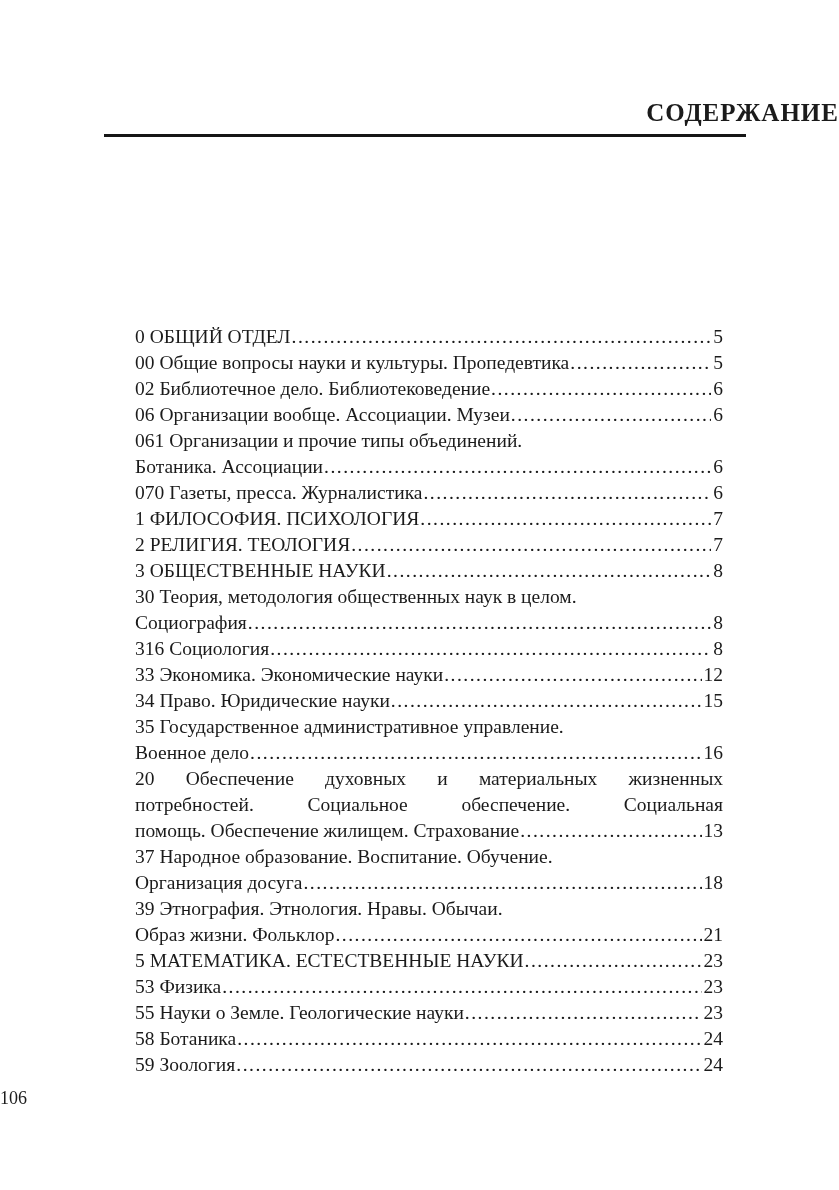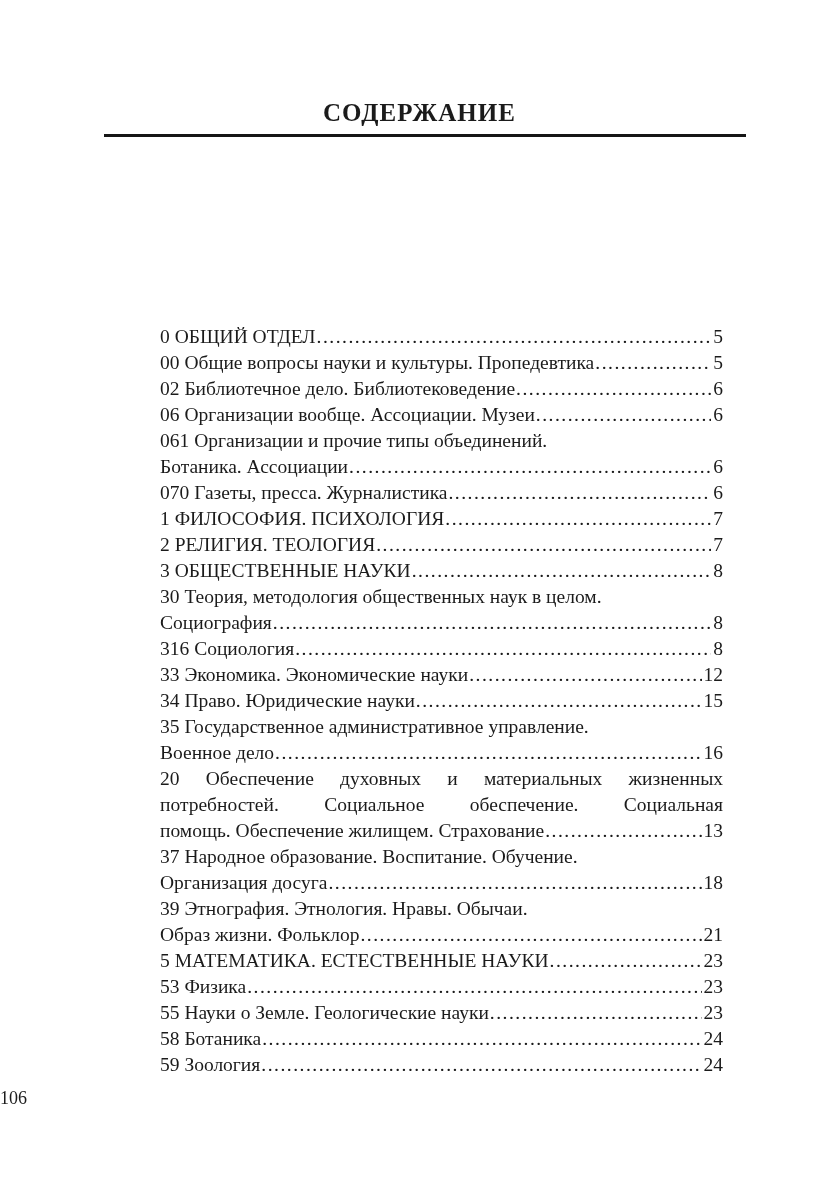--- a/index.html
+++ b/index.html
@@ -12,21 +12,21 @@
       background: #ffffff;
       color: #1b1b1b;
       font-family: "Liberation Serif", "DejaVu Serif", serif;
       overflow: hidden;
     }
     .title {
       position: absolute;
       top: 99px;
       left: 0;
       width: 100%;
-      text-align: center;
+      text-align: right;
       font-size: 25px;
       font-weight: bold;
       letter-spacing: 1px;
     }
     .rule {
       position: absolute;
       top: 134px;
       left: 104px;
       width: 642px;
       height: 3px;
@@ -43,21 +43,21 @@
     .toc-line { white-space: nowrap; }
     .toc-line.justify {
       white-space: normal;
       text-align: justify;
       text-align-last: justify;
     }
     .toc-line.last {
       display: flex;
       align-items: baseline;
     }
-    .entry-text { flex: 0 0 auto; margin-left: 25px; }
+    .entry-text { flex: 0 0 auto; }
     .leader {
       flex: 1 1 auto;
       overflow: hidden;
       white-space: nowrap;
       min-width: 0;
       padding: 0 1px;
     }
     .leader::after {
       content: "...................................................................................................................................................................";
       letter-spacing: 1.5px;

